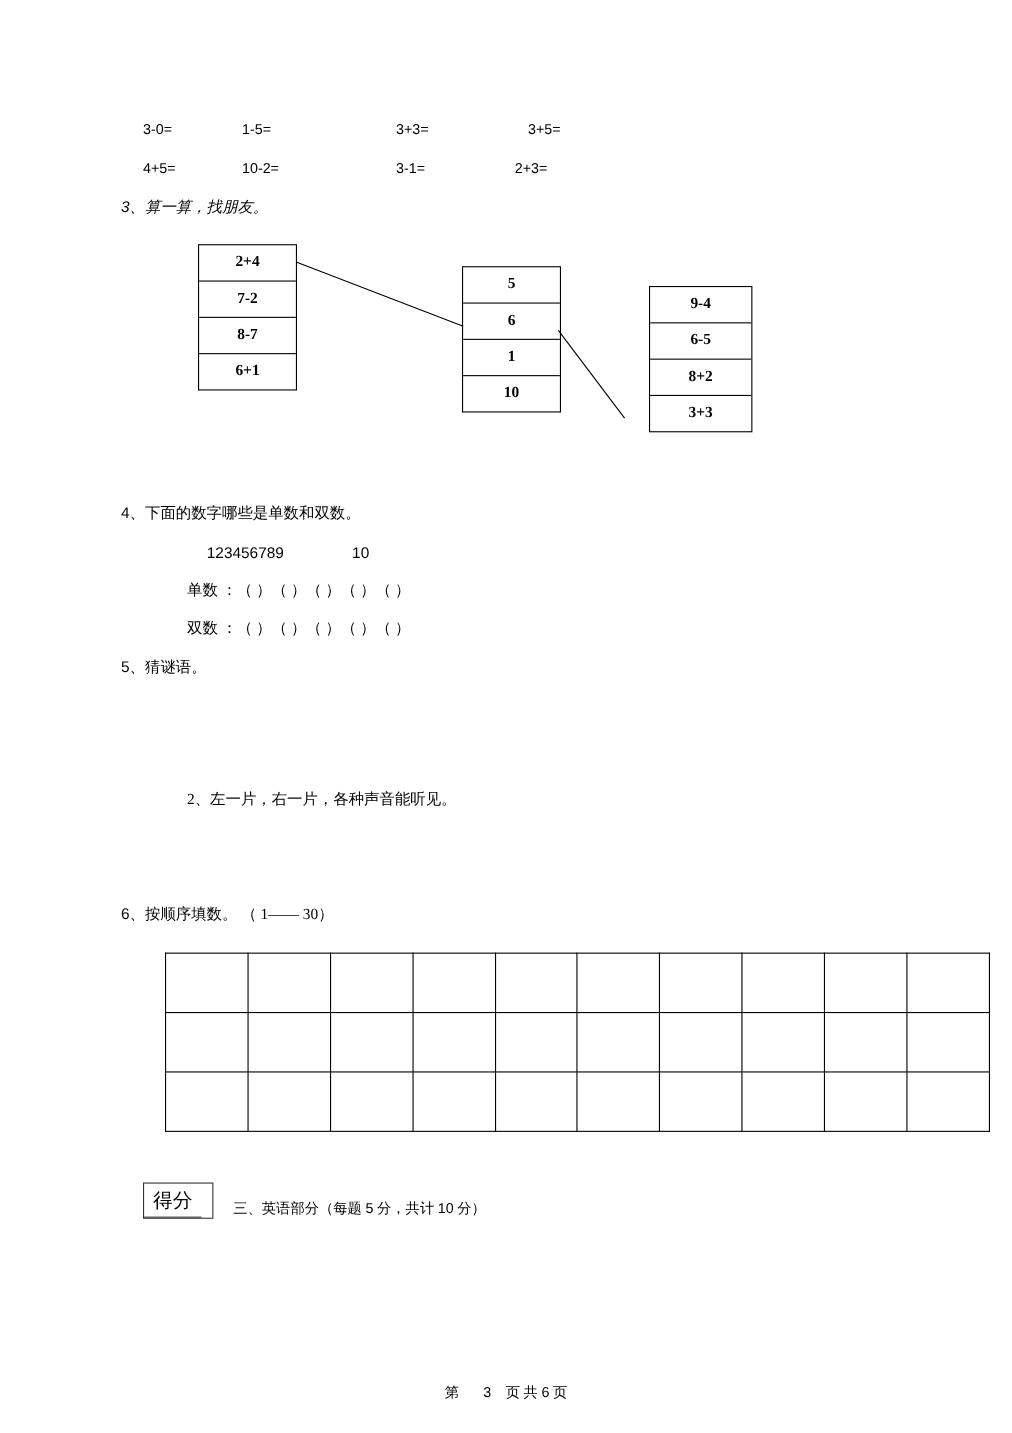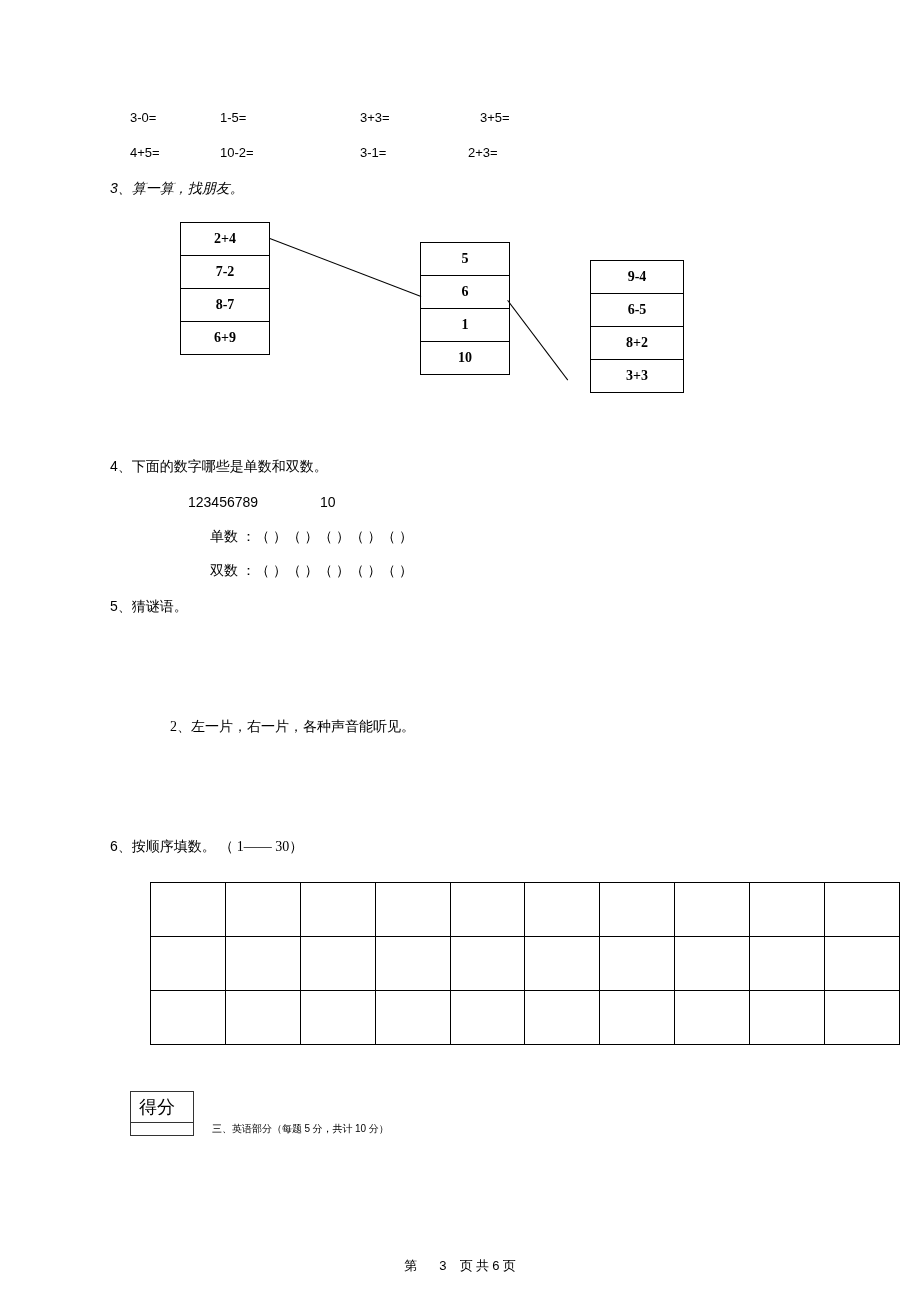--- a/index.html
+++ b/index.html
@@ -20,30 +20,30 @@
     .match-area { position: relative; width: 660px; height: 200px; margin-left: 40px; margin-top: 24px; }
     .box-stack { position: absolute; border: 1.5px solid #000; }
     .box-cell { border-bottom: 1.5px solid #000; padding: 8px 14px; font-family: "Times New Roman", serif; font-size: 14px; font-weight: bold; text-align: center; min-width: 88px; }
     .box-cell:last-child { border-bottom: none; }
     .box-cell.center { text-align: center; }
     .box-cell.right { min-width: 92px; }
     .match-line { position: absolute; height: 1px; background: #000; transform-origin: 0 0; }
     .indent-block { margin-left: 40px; }
     .numbers-row { font-family: Arial, sans-serif; font-size: 14px; margin-top: 18px; margin-bottom: 18px; padding-left: 18px; }
     .numbers-row .gap { display: inline-block; width: 62px; }
-    .odd-even-line { margin-bottom: 16px; font-size: 14px; margin-left: 40px; }
+    .odd-even-line { margin-bottom: 16px; font-size: 14px; }
     .riddle-line { font-size: 14px; margin-top: 16px; }
     .riddle-gap { height: 72px; }
     .sequence-table { border-collapse: collapse; width: 750px; margin-top: 26px; margin-left: 20px; }
     .sequence-table td { border: 1px solid #000; width: 75px; height: 54px; }
     .score-box-wrapper { margin-top: 46px; display: flex; align-items: flex-end; }
-    .score-box { border: 1px solid #333; display: inline-flex; flex-direction: column; width: 64px; }
+    .score-box { border: 1px solid #333; display: inline-flex; flex-direction: row; width: 64px; }
     .score-box .top { border-bottom: 1px solid #333; padding: 3px 8px; font-size: 18px; font-family: "SimSun", serif; }
     .score-box .bottom { height: 12px; }
-    .section-title { display: inline-block; margin-left: 18px; font-size: 10px; font-family: "SimSun", serif; }
+    .section-title { display: inline-block; margin-left: 18px; font-size: 13px; font-family: "SimSun", serif; }
     .section-title .num5 { font-family: Arial, sans-serif; }
     .footer { text-align: center; font-size: 13px; position: absolute; bottom: 28px; left: 0; right: 0; }
     .footer .pn { font-family: Arial, sans-serif; display: inline-block; margin: 0 10px 0 22px; }
   </style>
 </head>
 <body>
 
 <div class="arith-row">
   <div class="arith-cell" style="width:90px">3-0=</div>
   <div class="arith-cell" style="width:140px">1-5=</div>
@@ -60,21 +60,21 @@
 <div class="question-line" style="margin-left:-20px;font-style:italic;">
   <span class="q-num">3、</span><span>算一算，找朋友。</span>
 </div>
 
 <div class="match-area">
 
   <div class="box-stack" style="left:10px; top:0;">
     <div class="box-cell">2+4</div>
     <div class="box-cell">7-2</div>
     <div class="box-cell">8-7</div>
-    <div class="box-cell">6+9</div>
+    <div class="box-cell">6+1</div>
   </div>
 
   <div class="box-stack" style="left:250px; top:20px;">
     <div class="box-cell center">5</div>
     <div class="box-cell center">6</div>
     <div class="box-cell center">1</div>
     <div class="box-cell center">10</div>
   </div>
 
   <div class="box-stack" style="left:420px; top:38px;">
@@ -101,21 +101,21 @@
 
 <div class="question-line" style="margin-left:-20px;">
   <span class="q-num">5、</span><span>猜谜语。</span>
 </div>
 <div class="indent-block">
   <div class="riddle-gap"></div>
   <div class="riddle-line">2、左一片，右一片，各种声音能听见。</div>
   <div class="riddle-gap"></div>
 </div>
 
-<div class="question-line" style="margin-left:-20px; margin-top:30px;">
+<div class="question-line" style="margin-left:-20px; margin-top:14px;">
   <span class="q-num">6、</span><span>按顺序填数。 （ 1—— 30）</span>
 </div>
 <table class="sequence-table">
   <tbody>
       <tr>
         <td></td>
         <td></td>
         <td></td>
         <td></td>
         <td></td>

